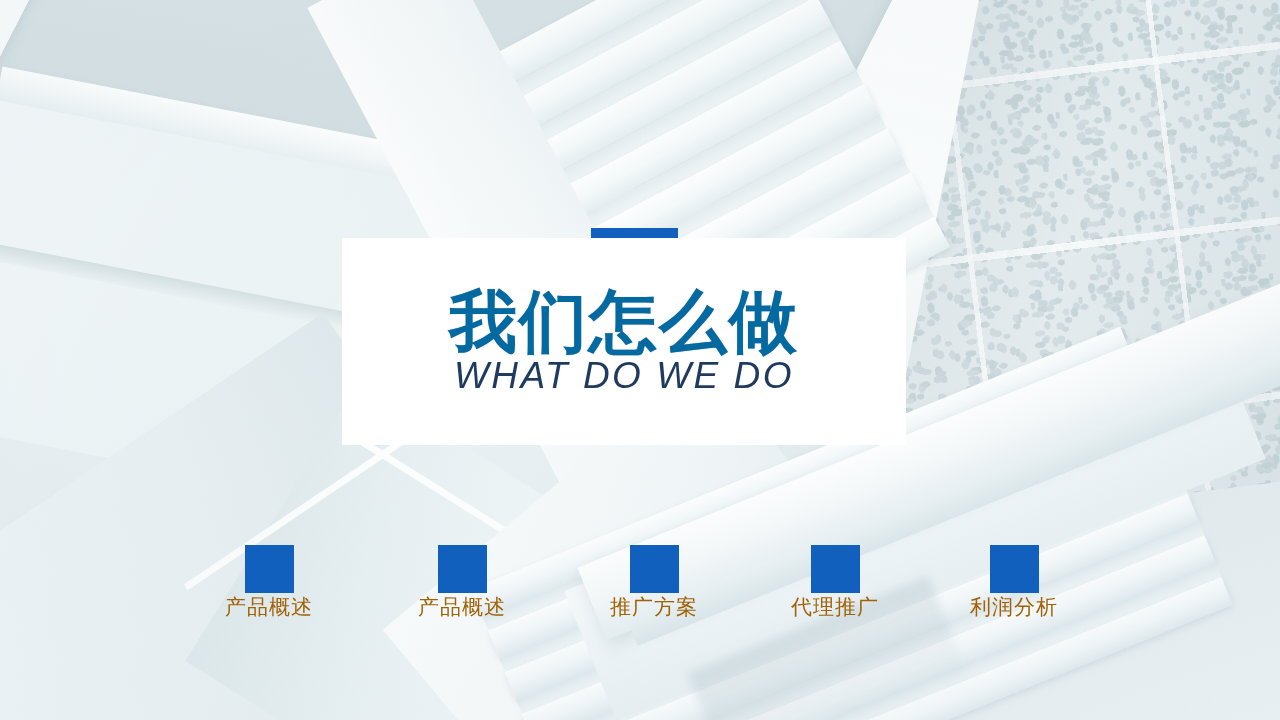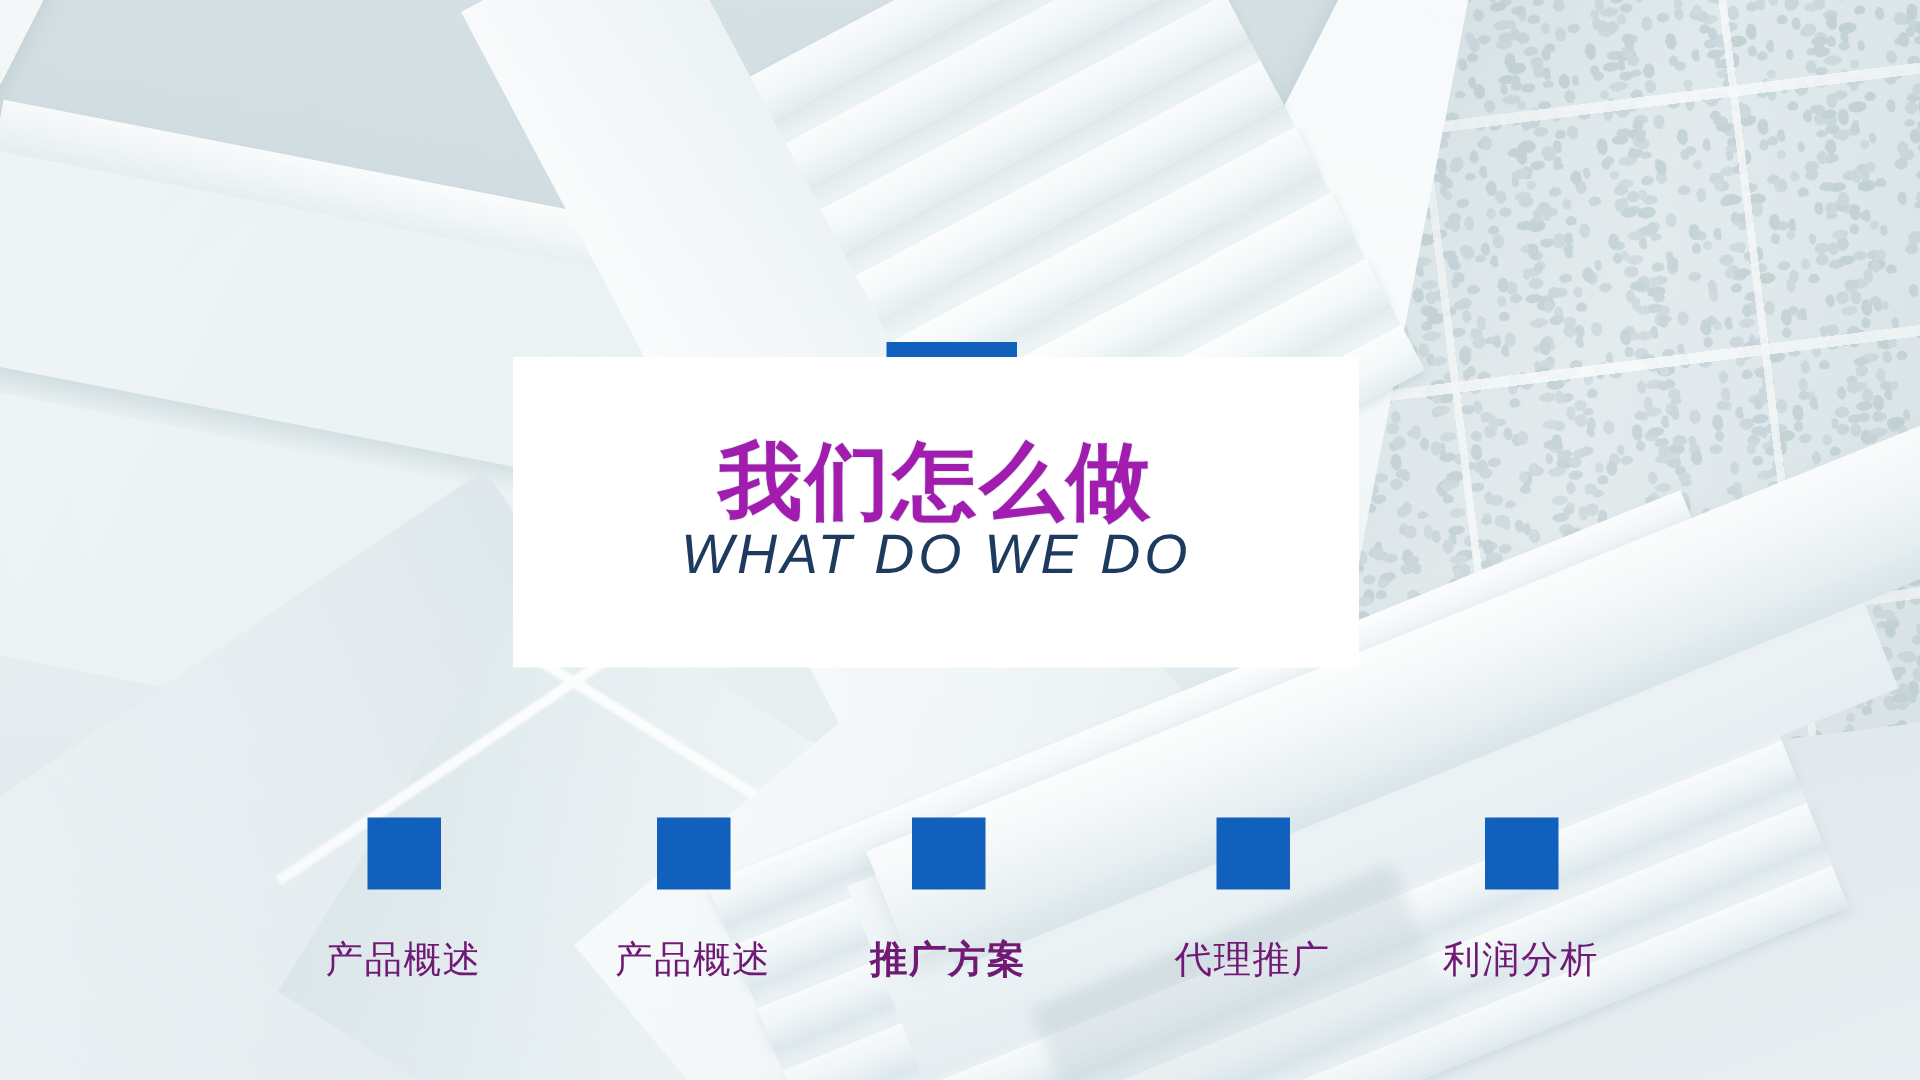--- a/index.html
+++ b/index.html
@@ -194,35 +194,35 @@
   .title-card{
     position:absolute;left:342px;top:238px;width:564px;height:207px;
     background:#ffffff;
     display:flex;flex-direction:column;align-items:center;justify-content:center;
   }
   .tab-mark{
     position:absolute;left:591px;top:228px;width:87px;height:21px;
     background:#1260bd;
   }
   .title-cn{
-    font-size:56px;line-height:1;font-weight:bold;color:#a21caf;
+    font-size:68px;line-height:1;font-weight:bold;color:#0369a1;
     letter-spacing:2px;margin:0 0 2px 0;white-space:nowrap;
     text-shadow:0 0 1px rgba(28,60,104,.5);
   }
   .title-en{
     font-size:37px;line-height:1.05;font-weight:400;color:#1e3a5f;
     letter-spacing:2.5px;margin:0;white-space:nowrap;font-style:italic;
   }
 
   
   .nav-strip{position:absolute;left:0;top:545px;width:1280px;height:110px;}
   .nav-item{position:absolute;top:0;width:140px;display:flex;flex-direction:column;align-items:center;}
   .nav-square{width:49px;height:48px;background:#1260bd;}
   .nav-label{
-    margin-top:30px;font-size:25px;color:#701a75;letter-spacing:1px;white-space:nowrap;
+    font-size:21px;color:#a16207;letter-spacing:1px;white-space:nowrap;
   }
 </style>
 </head>
 <body>
 
 <div class="slide">
 
   <div class="bg">
     <div class="bg-base"></div>
 
@@ -296,21 +296,21 @@
     <div class="nav-item" style="left:199px;">
       <div class="nav-square"></div>
       <div class="nav-label">产品概述</div>
     </div>
 
     <div class="nav-item" style="left:392px;">
       <div class="nav-square"></div>
       <div class="nav-label">产品概述</div>
     </div>
 
-    <div class="nav-item" style="left:562px;font-weight:bold;">
+    <div class="nav-item" style="left:584px;">
       <div class="nav-square"></div>
       <div class="nav-label">推广方案</div>
     </div>
 
     <div class="nav-item" style="left:765px;">
       <div class="nav-square"></div>
       <div class="nav-label">代理推广</div>
     </div>
 
     <div class="nav-item" style="left:944px;">

